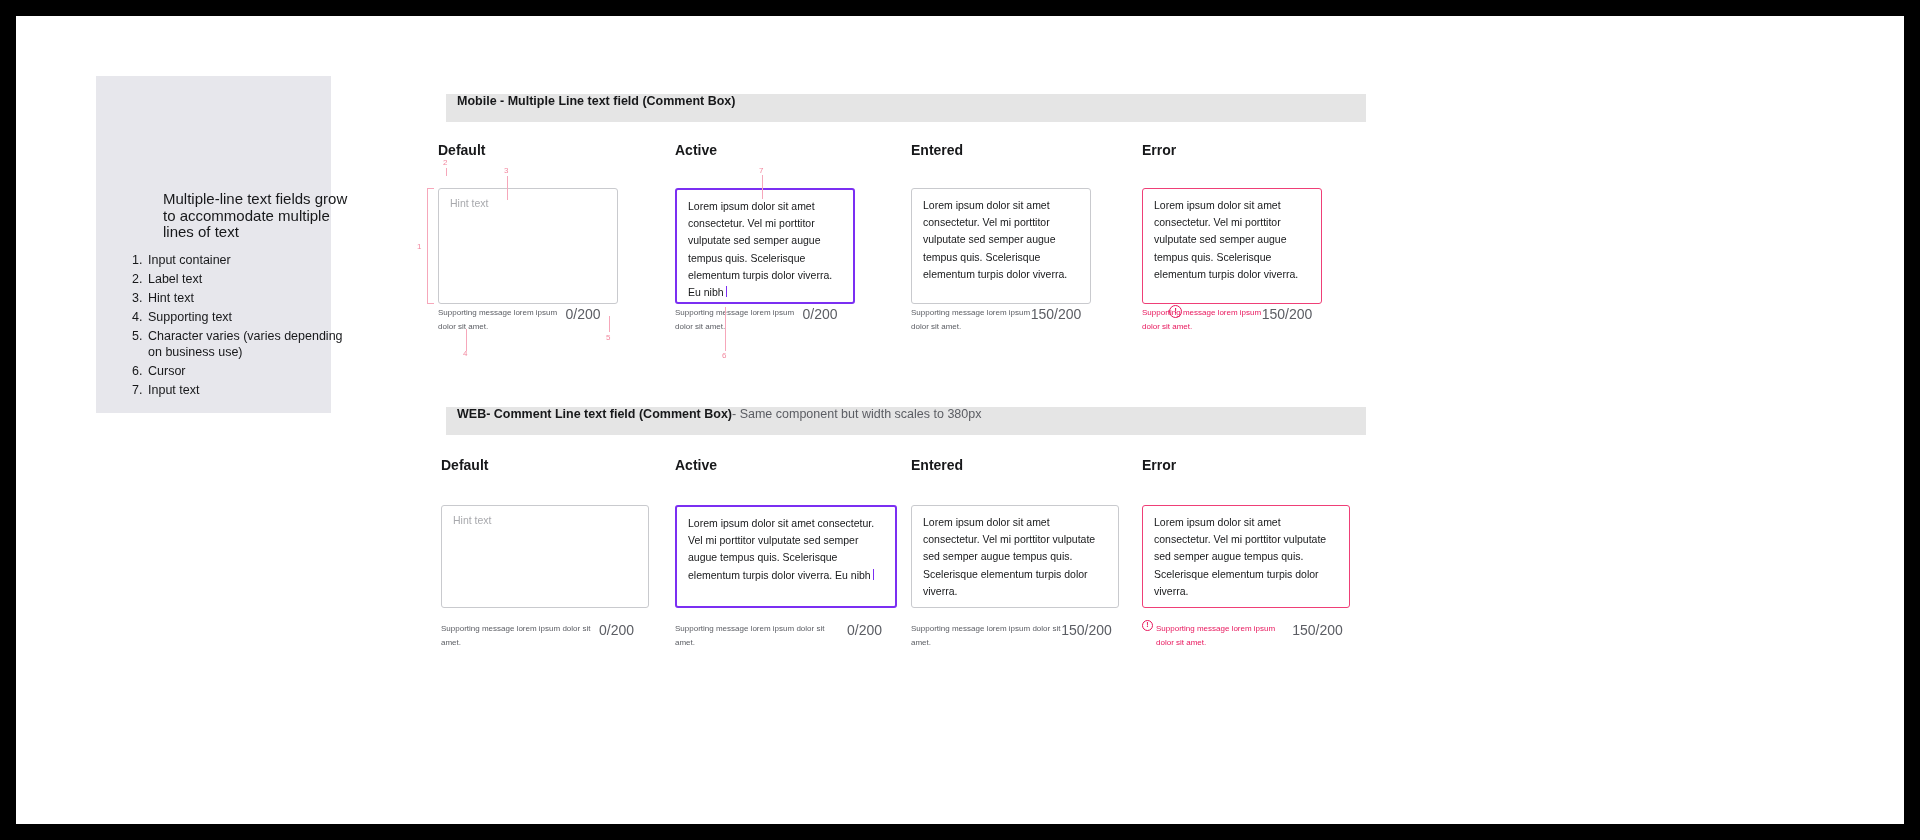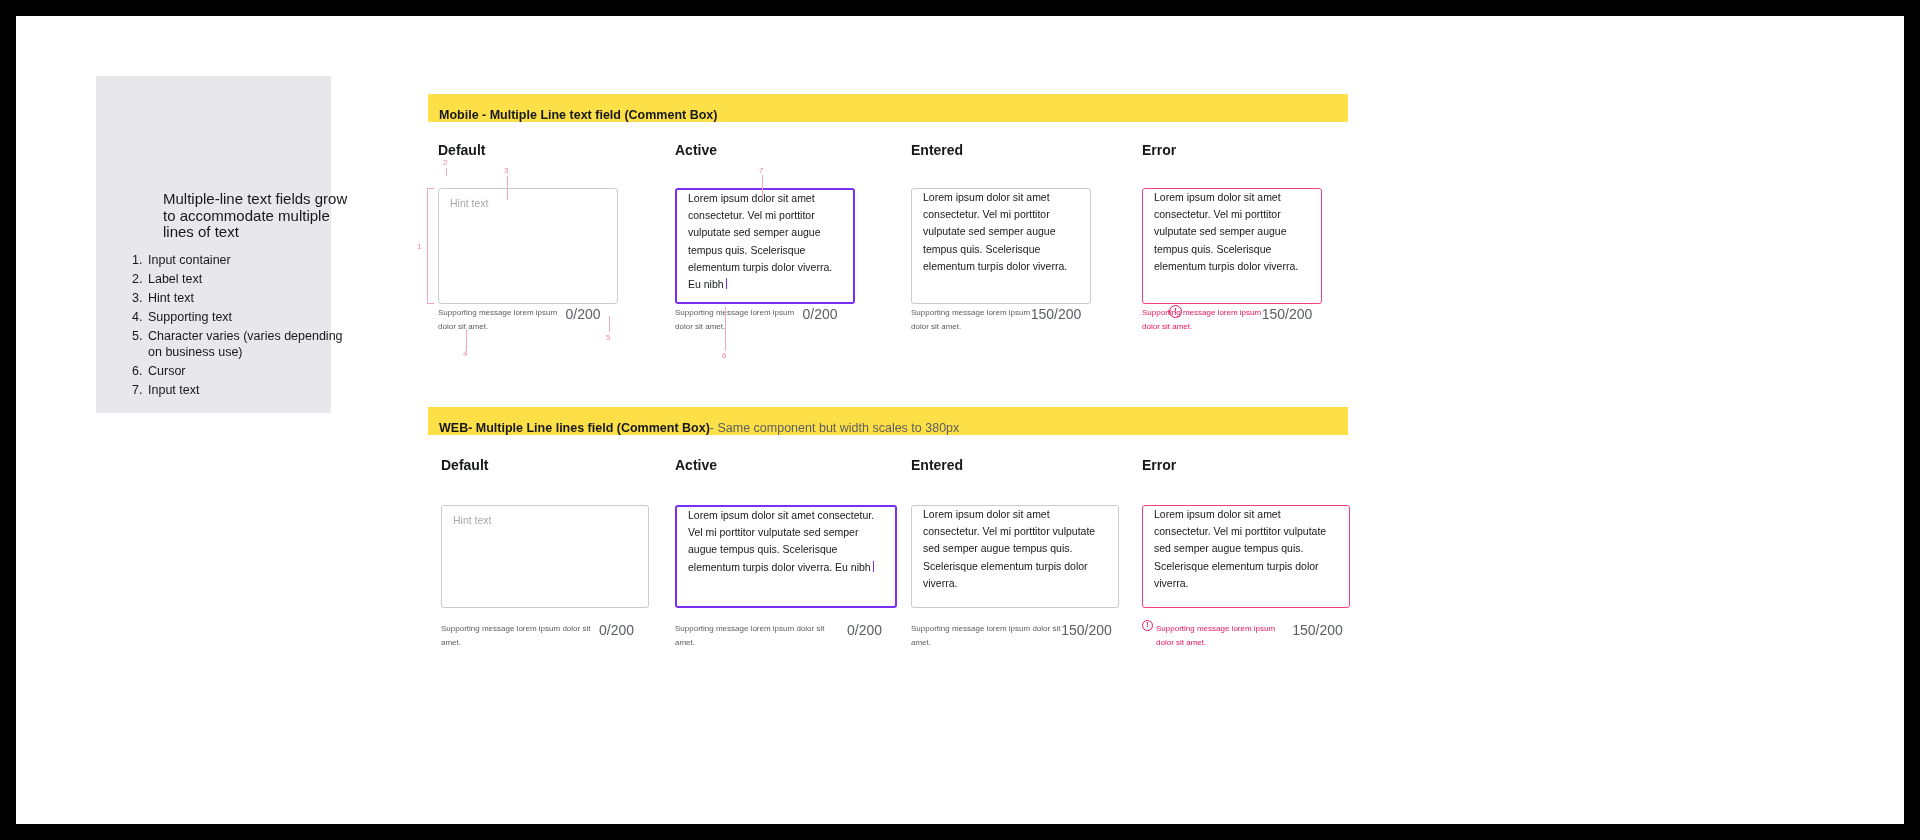--- a/index.html
+++ b/index.html
@@ -31,43 +31,43 @@
     font-size:15px;line-height:16.5px;color:#17181a;margin-left:42px;
   }
   .side-list{
     position:absolute;left:25px;top:176px;width:200px;
     margin:0;padding:0 0 0 25px;
     font-size:12.5px;line-height:16px;color:#17181a;
   }
   .side-list li{margin:0 0 3px 0;padding-left:2px;}
   
   .banner{
-    position:absolute;height:28px;background:#fde047;
-    display:flex;align-items:flex-end;padding-left:11px;box-sizing:border-box;
+    position:absolute;height:28px;background:#e5e5e5;
+    display:flex;align-items:flex-start;padding-left:11px;box-sizing:border-box;margin-left:18px;
   }
   .banner-strong{font-size:12.5px;font-weight:bold;color:#17181a;}
   .banner-rest{font-size:12.5px;color:#5b5d63;font-weight:normal;}
   
   .state-title{
     position:absolute;font-size:14px;font-weight:bold;color:#17181a;
   }
   .fld-label{
     position:absolute;font-size:8.5px;font-weight:bold;color:#17181a;
     letter-spacing:0.1px;
     margin-top:46px;
   }
   .fld-label.err{color:#e8175d;}
   .box{
     position:absolute;box-sizing:border-box;
     background:#fff;border:1px solid #c9cace;border-radius:3px;
   }
   .box.active{border:2px solid #7b2ff2;}
   .box.error{border:1.5px solid #ef3f77;}
   .box-text{
-    position:absolute;left:11px;top:0;right:9px;
+    position:absolute;left:11px;top:8px;right:9px;
     font-size:10.5px;line-height:17.2px;color:#17181a;
   }
   .box-hint{
     position:absolute;left:11px;top:8px;
     font-size:10.5px;color:#a8a9ad;
   }
   .caret{
     display:inline-block;width:1px;height:11px;
     background:#7b2ff2;vertical-align:-1px;margin-left:2px;
   }
@@ -169,21 +169,21 @@
   <div class="state-title" style="left:1126px;top:126px;">Error</div>
   <div class="fld-label err" style="left:1126px;top:161px;">Label*</div>
   <div class="box error" style="left:1126px;top:172px;width:180px;height:116px;">
     <div class="box-text">Lorem ipsum dolor sit amet consectetur. Vel mi porttitor vulputate sed semper augue tempus quis. Scelerisque elementum turpis dolor viverra.</div>
   </div>
   <div class="support err" style="left:1126px;top:290px;width:120px;">Supporting message lorem ipsum dolor sit amet.</div>
   <div class="err-icon" style="left:1153px;top:289px;">!</div>
   <div class="count" style="left:1236px;top:290px;width:70px;">150/200</div>
 
   <div class="banner" style="left:412px;top:391px;width:920px;">
-    <span class="banner-strong">WEB- Multiple Line lines field (Comment Box)</span>
+    <span class="banner-strong">WEB- Comment Line text field (Comment Box)</span>
     <span class="banner-rest"> - Same component but width scales to 380px</span>
   </div>
 
   <div class="state-title" style="left:425px;top:441px;">Default</div>
   <div class="fld-label" style="left:425px;top:476px;">Label*</div>
   <div class="box" style="left:425px;top:489px;width:208px;height:103px;">
     <div class="box-hint">Hint text</div>
   </div>
   <div class="support" style="left:425px;top:606px;width:150px;">Supporting message lorem ipsum dolor sit amet.</div>
   <div class="count" style="left:568px;top:606px;width:65px;">0/200</div>

